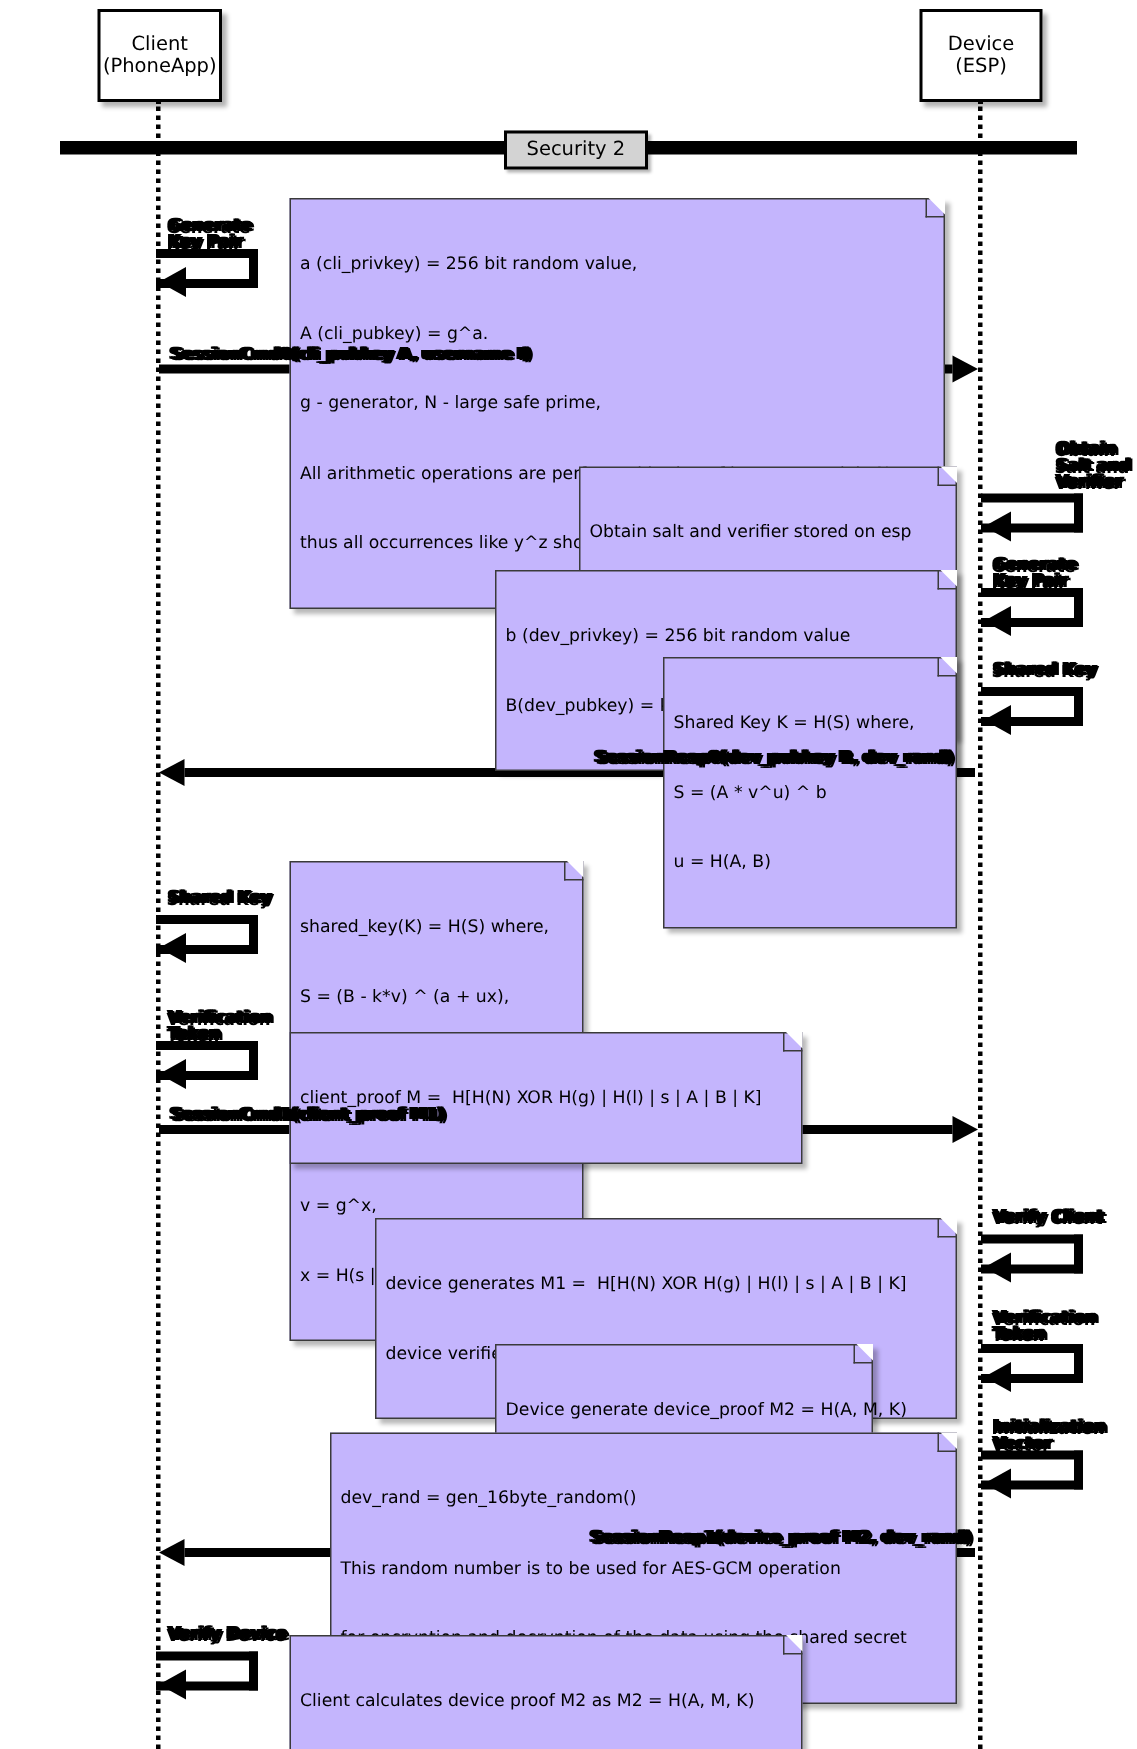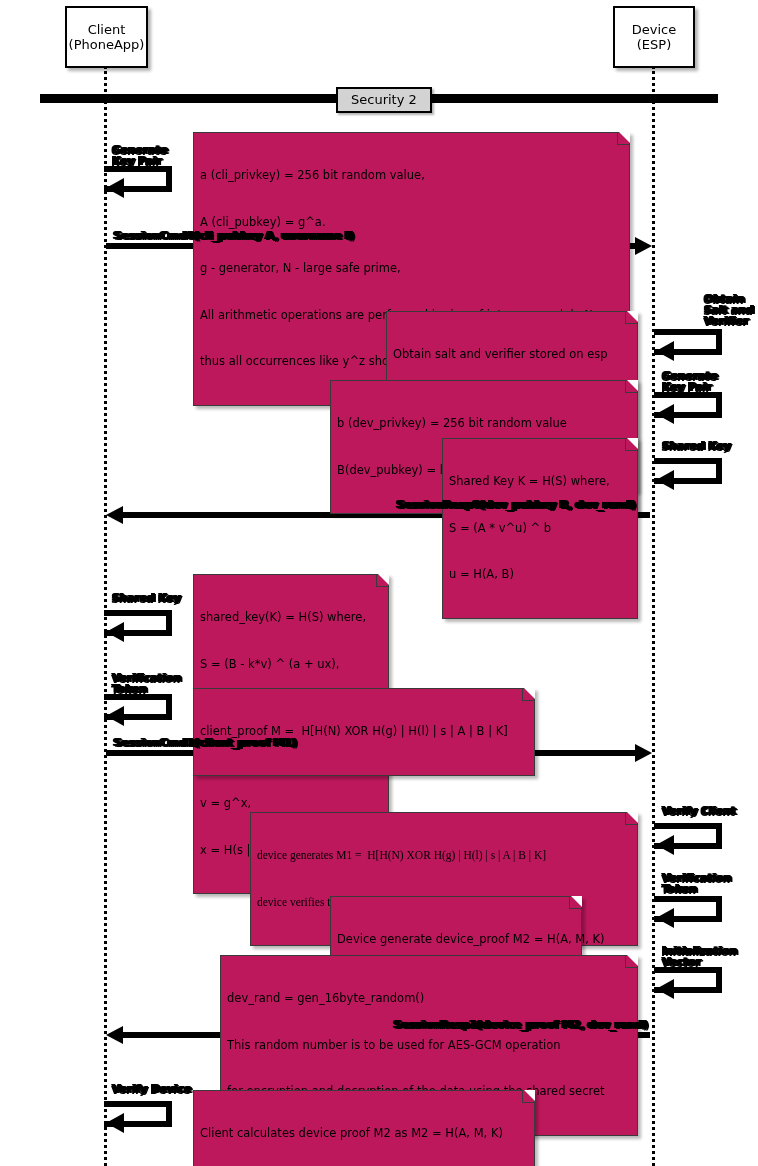--- a/index.html
+++ b/index.html
@@ -62,21 +62,21 @@
     color: #000000;
     padding: 3px 13px 4px 13px;
     z-index: 5;
     white-space: nowrap;
   }
 
   
   .note {
     position: absolute;
     box-sizing: border-box;
-    background: #be185d;
+    background: #c4b5fd;
     border: 1px solid #3a3a3a;
     box-shadow: 3px 3px 3px rgba(0,0,0,0.28);
     font-size: 11.5px;
     line-height: 15.5px;
     color: #000000;
     padding: 4px 7px 4px 6px;
     white-space: pre;
     z-index: 8;
   }
   .note::after {
@@ -266,21 +266,21 @@
   </div>
 
   <div class="msg-label" style="left:114px; top:736px;">SessionCmd1(client_proof M1)</div>
   <div class="msg" style="left:106px; top:750px; width:529px;"></div>
   <div class="arrowhead-right" style="left:635px; top:744px;"></div>
 
   <div class="selfcall-label" style="left:662px; top:805px;">Verify Client</div>
   <div class="selfcall" style="left:654px; top:823px; width:68px; height:26px;"></div>
   <div class="selfcall-head" style="left:656px; top:835px;"></div>
 
-  <div class="note" style="left:250px; top:812px; width:388px;font-family:Liberation Serif, serif;">
+  <div class="note" style="left:250px; top:812px; width:388px;">
     <span class="nline">device generates M1 =  H[H(N) XOR H(g) | H(l) | s | A | B | K]</span>
     <span class="nline">device verifies this M1 with the M1 obtained from Client</span>
   </div>
 
   <div class="selfcall-label" style="left:662px; top:872px;">Verification
 Token</div>
   <div class="selfcall" style="left:654px; top:896px; width:68px; height:26px;"></div>
   <div class="selfcall-head" style="left:656px; top:908px;"></div>
 
   <div class="note" style="left:330px; top:896px; width:252px;">

